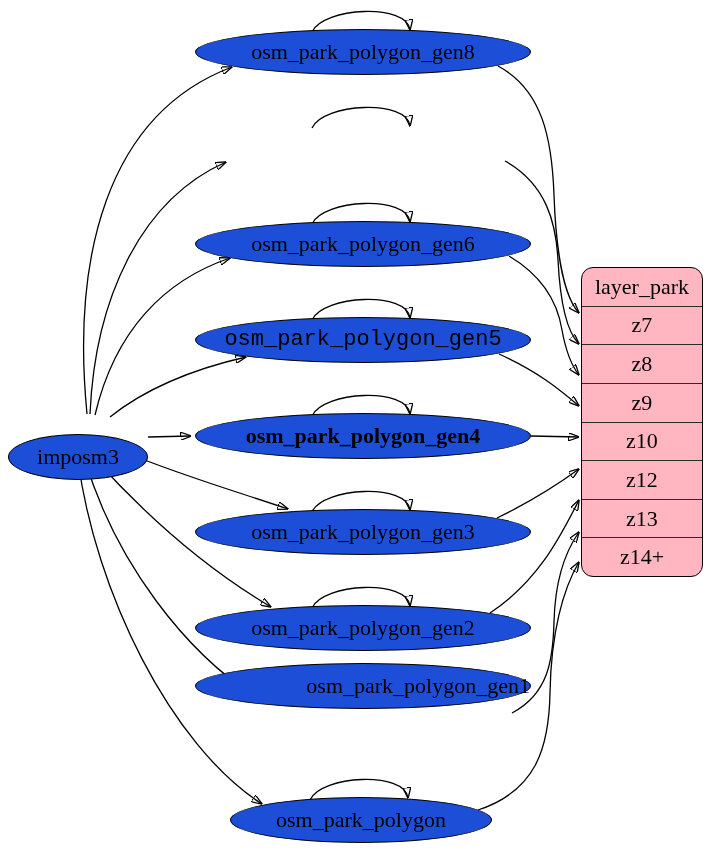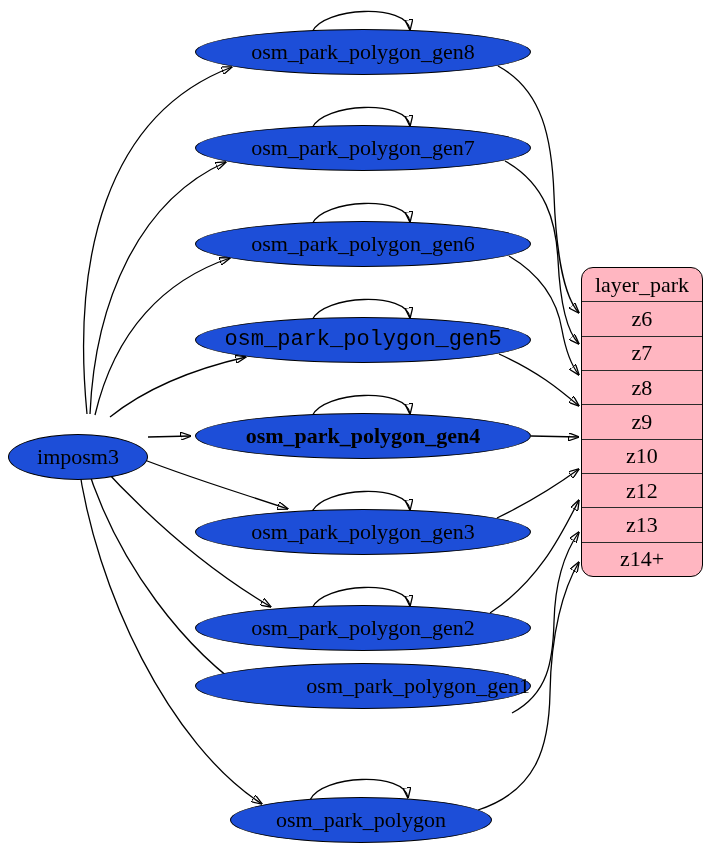--- a/index.html
+++ b/index.html
@@ -78,23 +78,20 @@
     <path marker-end="url(#arw)" d="M 478 810 C 536 791 549 748 550 693 C 551 633 563 589 579 562"></path>
   </svg>
 
   <div class="enode" style="left:8px;top:434px;width:140px;height:46px;">
     <span>imposm3</span>
   </div>
 
   <div class="enode" style="left:195px;top:29px;width:336px;height:46px;">
     <span>osm_park_polygon_gen8</span>
   </div>
-  <div class="enode" style="left:195px;top:125px;width:336px;height:46px;">
-    <span>osm_park_polygon_gen7</span>
-  </div>
   <div class="enode" style="left:195px;top:221px;width:336px;height:46px;">
     <span>osm_park_polygon_gen6</span>
   </div>
   <div class="enode" style="left:195px;top:317px;width:336px;height:46px;font-family:Liberation Mono, monospace;">
     <span>osm_park_polygon_gen5</span>
   </div>
   <div class="enode" style="left:195px;top:413px;width:336px;height:46px;font-weight:bold;">
     <span>osm_park_polygon_gen4</span>
   </div>
   <div class="enode" style="left:195px;top:509px;width:336px;height:46px;">
@@ -105,21 +102,20 @@
   </div>
   <div class="enode" style="left:195px;top:663px;width:336px;height:46px;justify-content:flex-end;">
     <span>osm_park_polygon_gen1</span>
   </div>
   <div class="enode" style="left:230px;top:797px;width:262px;height:46px;">
     <span>osm_park_polygon</span>
   </div>
 
   <div class="record">
     <div class="row">layer_park</div>
-    <div class="row">z6</div>
     <div class="row">z7</div>
     <div class="row">z8</div>
     <div class="row">z9</div>
     <div class="row">z10</div>
     <div class="row">z12</div>
     <div class="row">z13</div>
     <div class="row">z14+</div>
   </div>
 
 </div>

